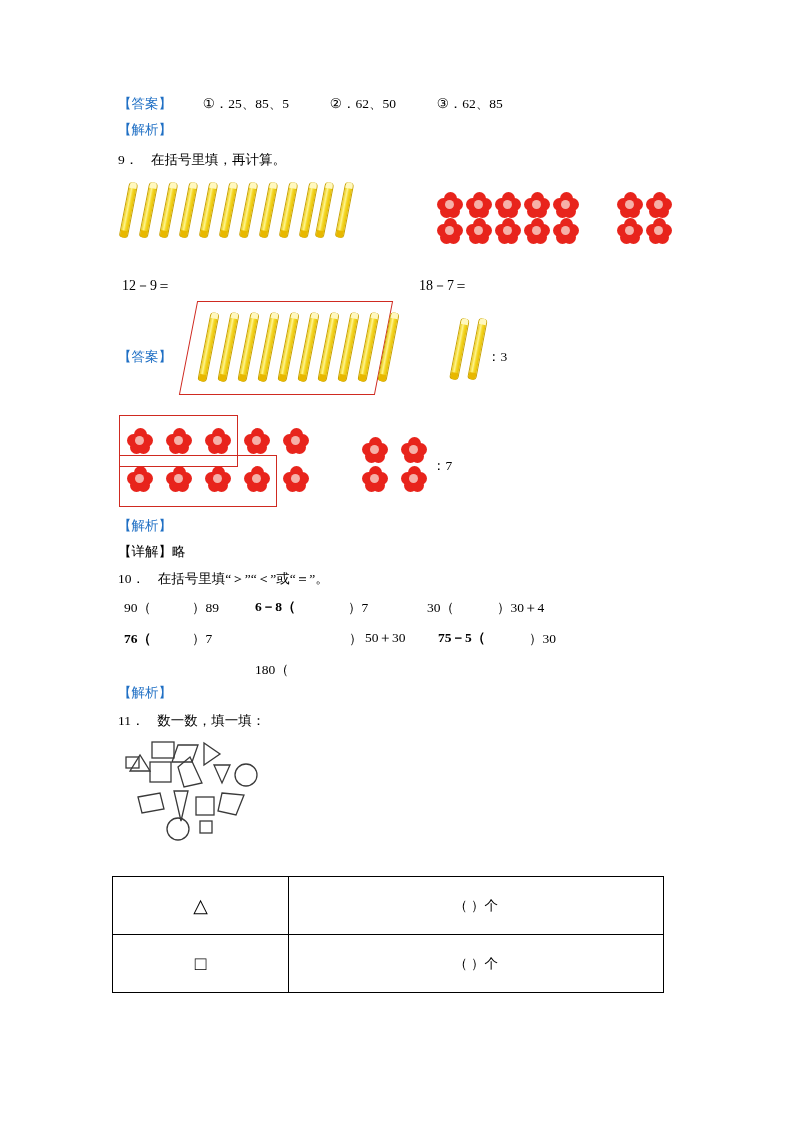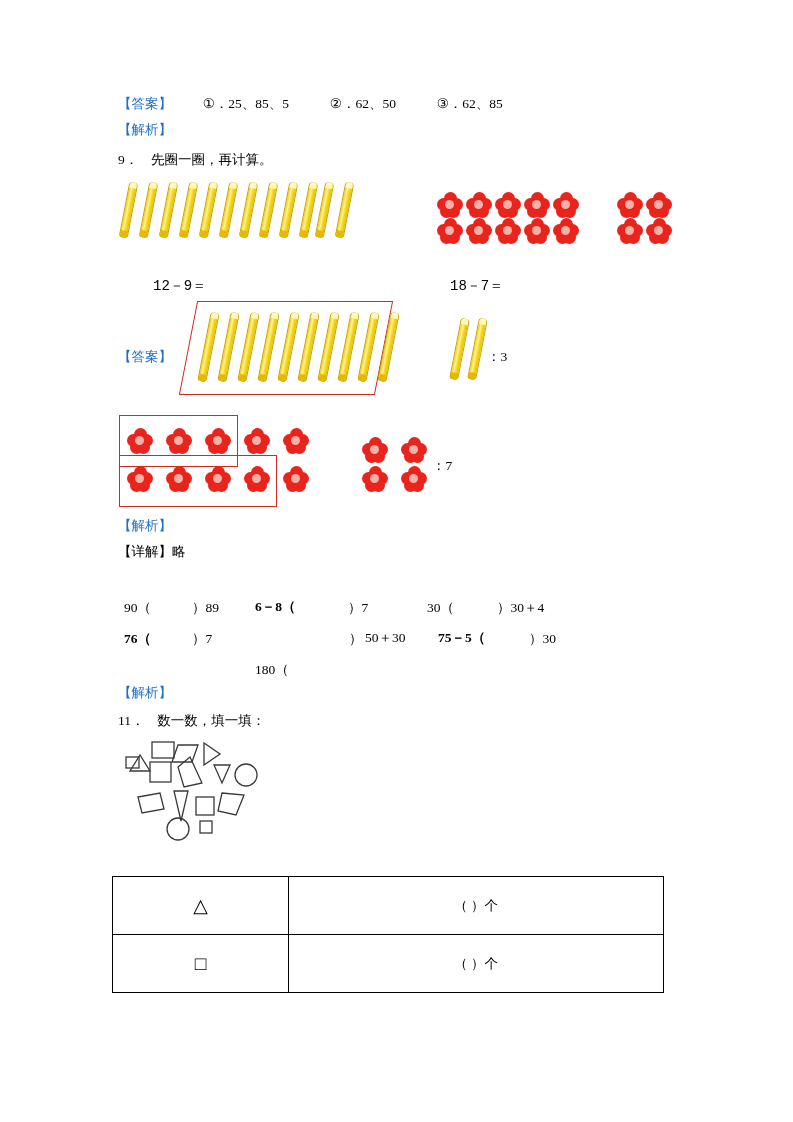--- a/index.html
+++ b/index.html
@@ -29,23 +29,22 @@
   }
   .tag {
     color: #1f6fc4;
     font-family: "Liberation Serif", serif;
     font-size: 13.5px;
   }
   .qnum {
     font-size: 13.5px;
   }
   .mono-expr {
-    font-family: Liberation Mono, monospace;
+    font-family: Liberation Serif, serif;
     font-size: 14px;
-    margin-left: 31px;
   }
 
   
   .stick {
     position: absolute;
     width: 9px;
     height: 56px;
     background: linear-gradient(to right, #f2d21a 0%, #fdf38e 35%, #f5d82a 60%, #e8c100 100%);
     border: 1px solid #c9a200;
     border-radius: 4px 4px 3px 3px;
@@ -139,21 +138,21 @@
     <span style="display:inline-block;width:34px;"></span>
     <span data-name="q8-answer-item-3">③．62、85</span>
   </div>
   <div class="row" style="left:118px; top:121px;" data-name="q8-analysis-row">
     <span class="tag" data-name="analysis-tag">【解析】</span>
   </div>
 
   <div class="row" style="left:118px; top:151px;" data-name="q9-title-row">
     <span class="qnum" data-name="q9-number">9．</span>
     <span style="display:inline-block;width:6px;"></span>
-    <span data-name="q9-title">先圈一圈，再计算。</span>
+    <span data-name="q9-title">在括号里填，再计算。</span>
   </div>
 
   <div data-name="q9-sticks-illustration">
     <div class="stick" style="left:124px; top:182px;" data-name="stick"></div>
     <div class="stick" style="left:144px; top:182px;" data-name="stick"></div>
     <div class="stick" style="left:164px; top:182px;" data-name="stick"></div>
     <div class="stick" style="left:184px; top:182px;" data-name="stick"></div>
     <div class="stick" style="left:204px; top:182px;" data-name="stick"></div>
     <div class="stick" style="left:224px; top:182px;" data-name="stick"></div>
     <div class="stick" style="left:244px; top:182px;" data-name="stick"></div>
@@ -425,20 +424,25 @@
         <i class="p4"></i>
         <i class="p5"></i>
         <b></b>
       </div>
   </div>
   <div class="row" style="left:432px; top:457px;" data-name="q9-result-right">：7</div>
 
   <div class="row tag" style="left:118px; top:517px;" data-name="q9-analysis-tag">【解析】</div>
   <div class="row" style="left:118px; top:543px;" data-name="q9-detail">【详解】略</div>
 
+  <div class="row" style="left:118px; top:570px;" data-name="q10-title-row">
+    <span class="qnum" data-name="q10-number">10．</span>
+    <span style="display:inline-block;width:6px;"></span>
+    <span data-name="q10-title">在括号里填“＞”“＜”或“＝”。</span>
+  </div>
 
   <div class="row" style="left:124px; top:599px;" data-name="q10-row-1-item-1-left">90（</div>
   <div class="row" style="left:192px; top:599px;" data-name="q10-row-1-item-1-right">）89</div>
   <div class="row" style="left:255px; top:598px; font-weight:bold;" data-name="q10-row-1-item-2-left">6－8（</div>
   <div class="row" style="left:348px; top:599px;" data-name="q10-row-1-item-2-right">）7</div>
   <div class="row" style="left:427px; top:599px;" data-name="q10-row-1-item-3-left">30（</div>
   <div class="row" style="left:497px; top:599px;" data-name="q10-row-1-item-3-right">）30＋4</div>
 
   <div class="row" style="left:124px; top:630px;font-weight:bold;" data-name="q10-row-2-item-1-left">76（</div>
   <div class="row" style="left:192px; top:630px;" data-name="q10-row-2-item-1-right">）7</div>

